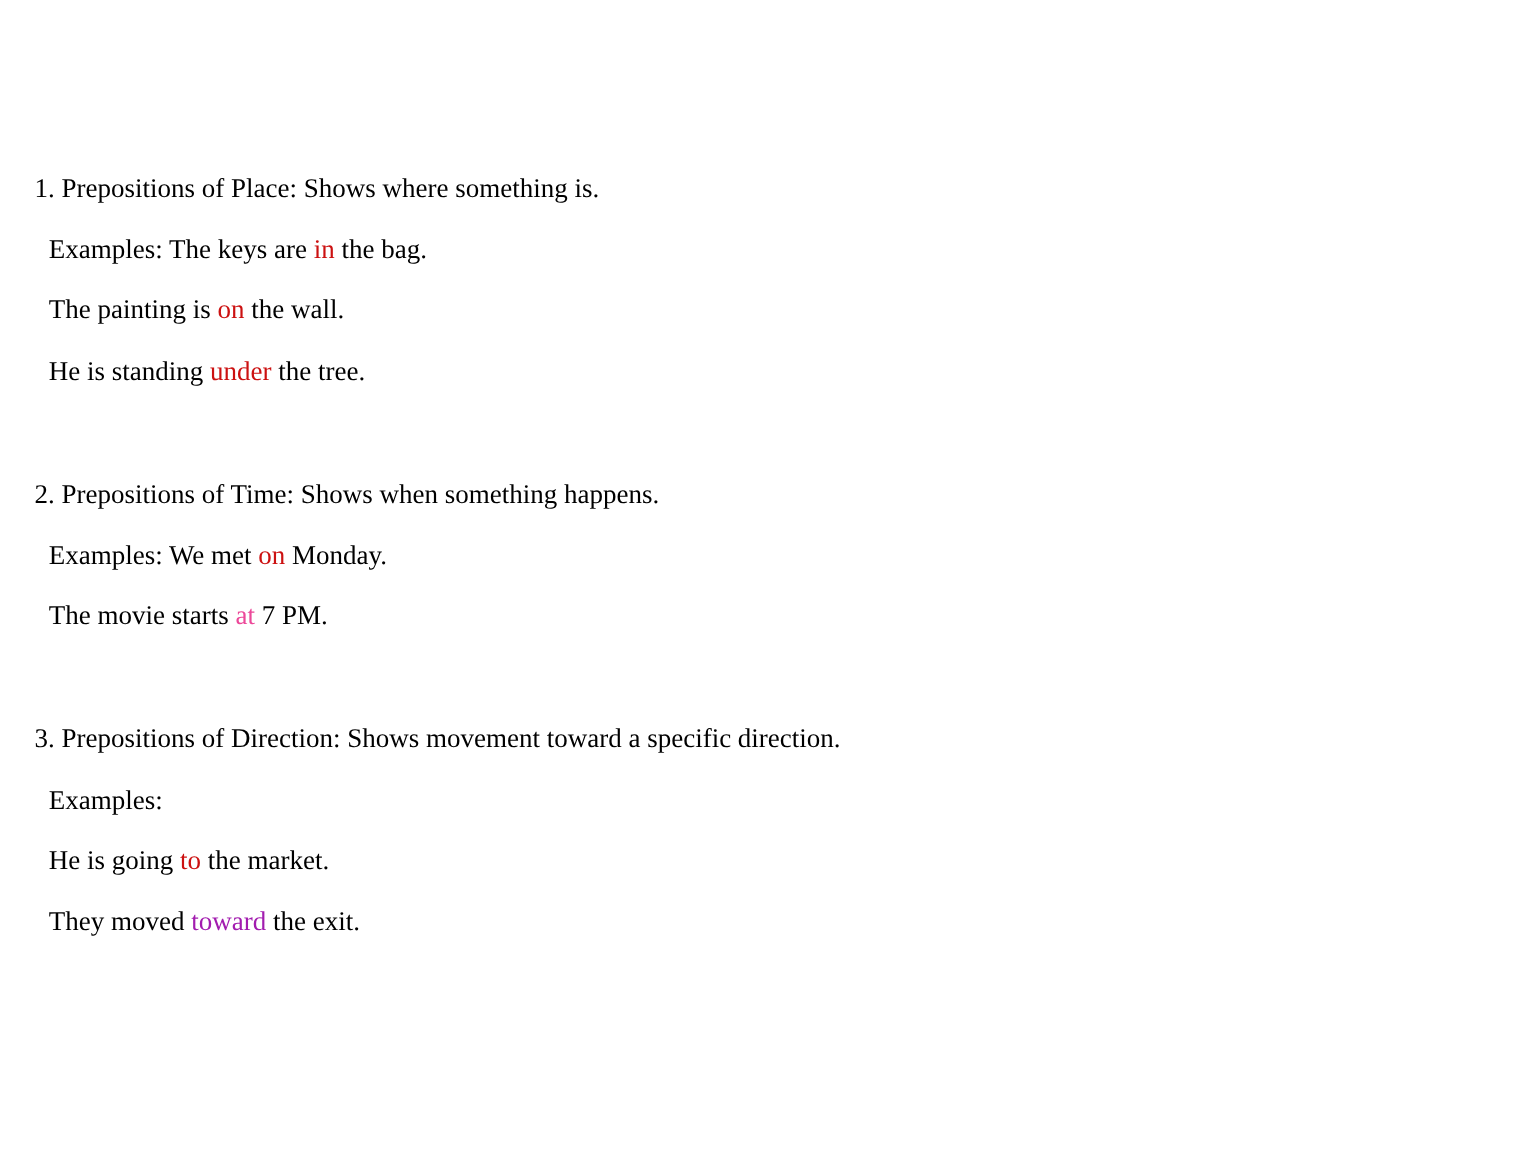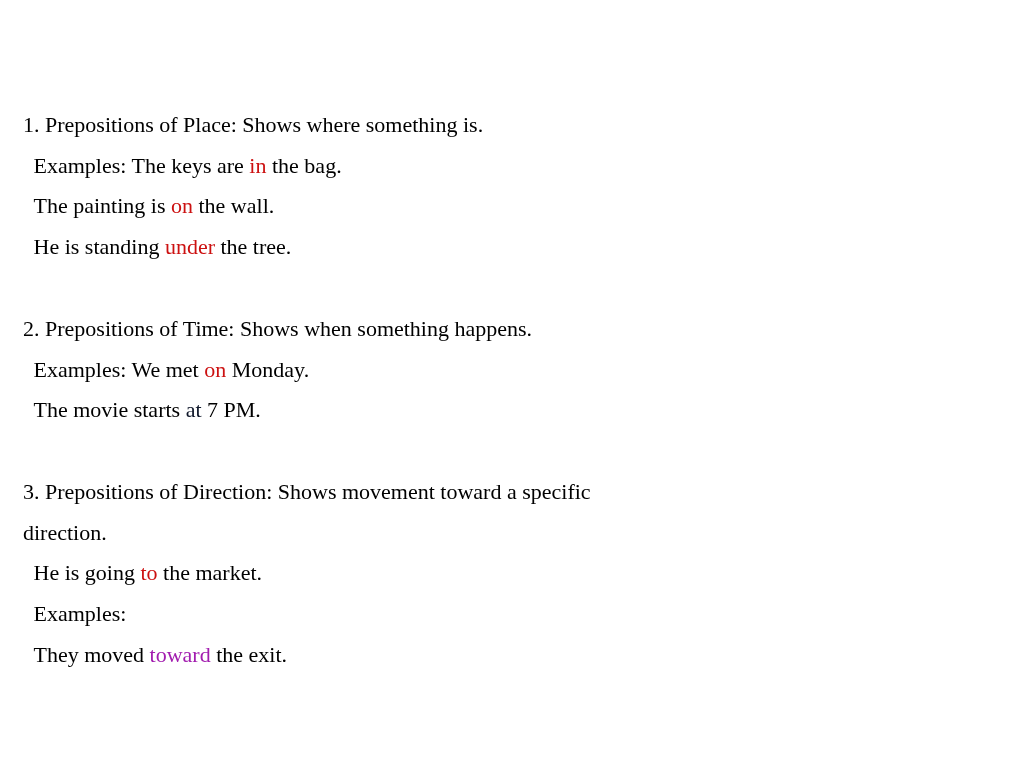--- a/index.html
+++ b/index.html
@@ -46,21 +46,21 @@
   .section {
     margin: 0;
     padding: 0;
   }
 
   .section + .section {
     margin-top: 41px;
   }
 
   .line {
-    font-size: 22px;
+    font-size: 18px;
     line-height: 40.7px;
     color: #000000;
     white-space: pre-wrap;
     text-align: left;
   }
 
   .line.heading {
     padding-left: 0;
     max-width: 625px;
   }
@@ -82,23 +82,23 @@
   <div class="body-block">
       <div class="section">
         <div class="line heading">1. Prepositions of Place: Shows where something is.</div>
         <div class="line example"><span> Examples: The keys are </span><span class="prep" style="color: rgb(204, 17, 17);">in</span><span> the bag.</span></div>
         <div class="line example"><span> The painting is </span><span class="prep" style="color: rgb(204, 17, 17);">on</span><span> the wall.</span></div>
         <div class="line example"><span> He is standing </span><span class="prep" style="color: rgb(204, 17, 17);">under</span><span> the tree.</span></div>
       </div>
       <div class="section">
         <div class="line heading">2. Prepositions of Time: Shows when something happens.</div>
         <div class="line example"><span> Examples: We met </span><span class="prep" style="color: rgb(204, 17, 17);">on</span><span> Monday.</span></div>
-        <div class="line example"><span> The movie starts </span><span class="prep" style="color: #0f172a;">at</span><span> 7 PM.</span></div>
+        <div class="line example"><span> The movie starts </span><span class="prep" style="color: #ec4899;">at</span><span> 7 PM.</span></div>
       </div>
       <div class="section">
         <div class="line heading">3. Prepositions of Direction: Shows movement toward a specific direction.</div>
+        <div class="line example"><span> Examples:</span></div>
         <div class="line example"><span> He is going </span><span class="prep" style="color: rgb(204, 17, 17);">to</span><span> the market.</span></div>
-        <div class="line example"><span> Examples:</span></div>
         <div class="line example"><span> They moved </span><span class="prep" style="color: #a21caf;">toward</span><span> the exit.</span></div>
       </div>
     </div>
 
 </div>
 
 </body></html>

